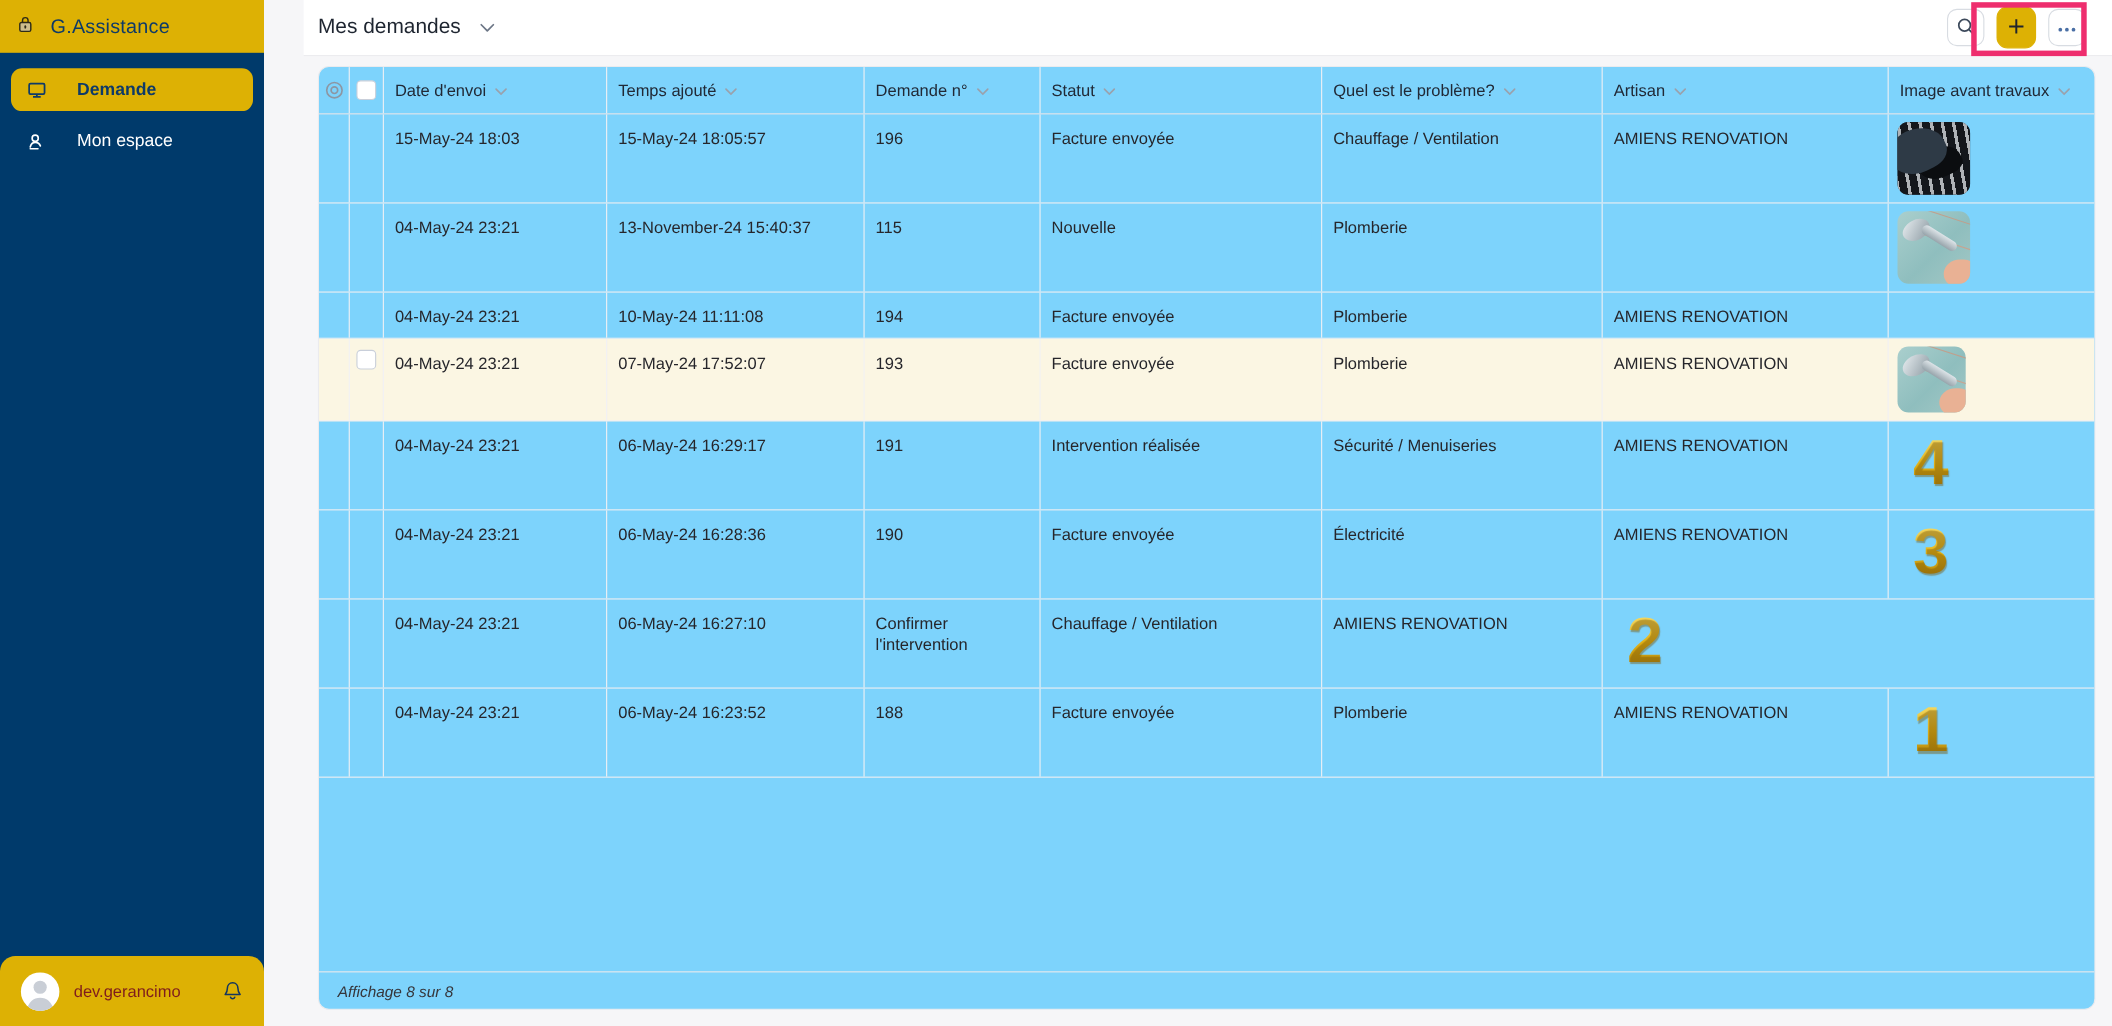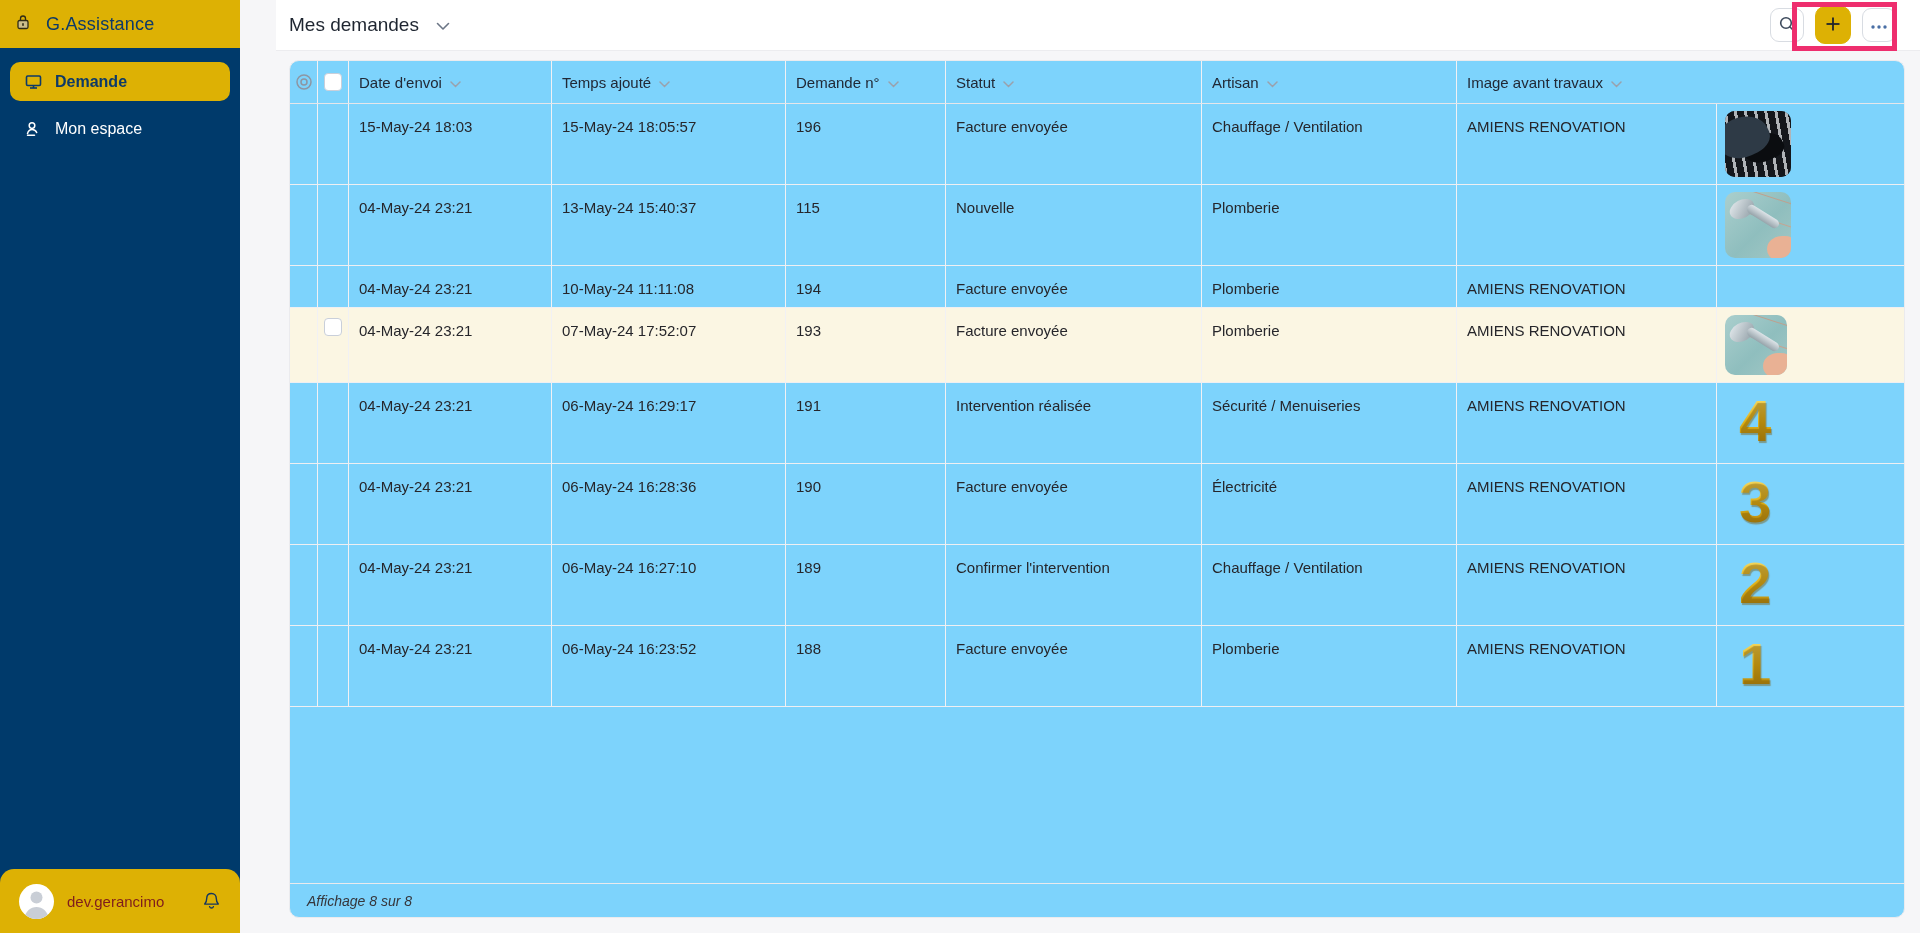--- a/index.html
+++ b/index.html
@@ -5,21 +5,21 @@
   * { margin:0; padding:0; box-sizing:border-box; }
   html,body { width:1920px; height:933px; overflow:hidden; }
   body { font-family:"Liberation Sans", sans-serif; background:#F6F6F8; }
   .app { position:relative; display:flex; width:1920px; height:933px; }
 
   
   .sidebar { width:240px; min-width:240px; background:#003A6B; display:flex; flex-direction:column; }
   .brand { height:48px; background:#DDB104; display:flex; align-items:center; padding:0 16px; gap:16px; }
   .brand-title { color:#0E3A68; font-size:18px; letter-spacing:.2px; }
   .nav { padding:14px 10px 0; display:flex; flex-direction:column; gap:8px; }
-  .nav-item { display:flex; align-items:center; gap:13px; height:39px; padding:0 15px; color:#FFFFFF; font-size:16px; border-radius:10px; cursor:pointer; }
+  .nav-item { display:flex; align-items:center; gap:28px; height:39px; padding:0 15px; color:#FFFFFF; font-size:16px; border-radius:10px; cursor:pointer; }
   .nav-item.active { background:#DDB104; color:#0E3A68; font-weight:600; }
   .nav-item .ic { display:flex; align-items:center; }
   .user-card { margin-top:auto; height:64px; background:#DDB104; border-radius:14px 14px 0 0; display:flex; align-items:center; gap:13px; padding:0 19px; cursor:pointer; }
   .avatar { width:35px; height:35px; border-radius:50%; background:#FFFFFF; overflow:hidden; display:flex; align-items:flex-end; justify-content:center; }
   .user-name { color:#7f1d1d; font-size:15px; }
   .bell { margin-left:auto; display:flex; }
 
   
   .main { flex:1; display:flex; flex-direction:column; background:#F6F6F8; min-width:0;padding-left:36px; }
   .topbar { height:51px; background:#FFFFFF; border-bottom:1px solid #ECECEF; display:flex; align-items:center; padding:0 13px; }
@@ -197,20 +197,26 @@
                   <path d="M1 1l4.5 4.5L10 1" fill="none" stroke="#9AA1AC" stroke-width="1.5" stroke-linecap="round"></path>
                 </svg></span>
           </div>
           <div class="hcell">
             <span>Statut</span>
             <span><svg width="11" height="7" viewBox="0 0 11 7">
                   <path d="M1 1l4.5 4.5L10 1" fill="none" stroke="#9AA1AC" stroke-width="1.5" stroke-linecap="round"></path>
                 </svg></span>
           </div>
           <div class="hcell">
+            <span>Quel est le problème?</span>
+            <span><svg width="11" height="7" viewBox="0 0 11 7">
+                  <path d="M1 1l4.5 4.5L10 1" fill="none" stroke="#9AA1AC" stroke-width="1.5" stroke-linecap="round"></path>
+                </svg></span>
+          </div>
+          <div class="hcell">
             <span>Artisan</span>
             <span><svg width="11" height="7" viewBox="0 0 11 7">
                   <path d="M1 1l4.5 4.5L10 1" fill="none" stroke="#9AA1AC" stroke-width="1.5" stroke-linecap="round"></path>
                 </svg></span>
           </div>
           <div class="hcell">
             <span>Image avant travaux</span>
             <span><svg width="11" height="7" viewBox="0 0 11 7">
                   <path d="M1 1l4.5 4.5L10 1" fill="none" stroke="#9AA1AC" stroke-width="1.5" stroke-linecap="round"></path>
                 </svg></span>
@@ -228,21 +234,21 @@
               <div class="cell">Chauffage / Ventilation</div>
               <div class="cell">AMIENS RENOVATION</div>
               <div class="cell cell-img">
                 <div class="thumb thumb-radiator"></div>
               </div>
             </div>
             <div class="t-row">
               <div class="cell cell-tools"></div>
               <div class="cell cell-tools"></div>
               <div class="cell">04-May-24 23:21</div>
-              <div class="cell">13-May-24 15:40:37</div>
+              <div class="cell">13-November-24 15:40:37</div>
               <div class="cell">115</div>
               <div class="cell">Nouvelle</div>
               <div class="cell">Plomberie</div>
               <div class="cell"></div>
               <div class="cell cell-img">
                 <div class="thumb thumb-shower">
                   <span class="head"></span>
                   <span class="handle"></span>
                   <span class="hand"></span>
                 </div>
@@ -302,21 +308,20 @@
               <div class="cell">AMIENS RENOVATION</div>
               <div class="cell cell-img">
                 <div class="thumb-number">3</div>
               </div>
             </div>
             <div class="t-row">
               <div class="cell cell-tools"></div>
               <div class="cell cell-tools"></div>
               <div class="cell">04-May-24 23:21</div>
               <div class="cell">06-May-24 16:27:10</div>
-              <div class="cell">189</div>
               <div class="cell">Confirmer l'intervention</div>
               <div class="cell">Chauffage / Ventilation</div>
               <div class="cell">AMIENS RENOVATION</div>
               <div class="cell cell-img">
                 <div class="thumb-number">2</div>
               </div>
             </div>
             <div class="t-row">
               <div class="cell cell-tools"></div>
               <div class="cell cell-tools"></div>

